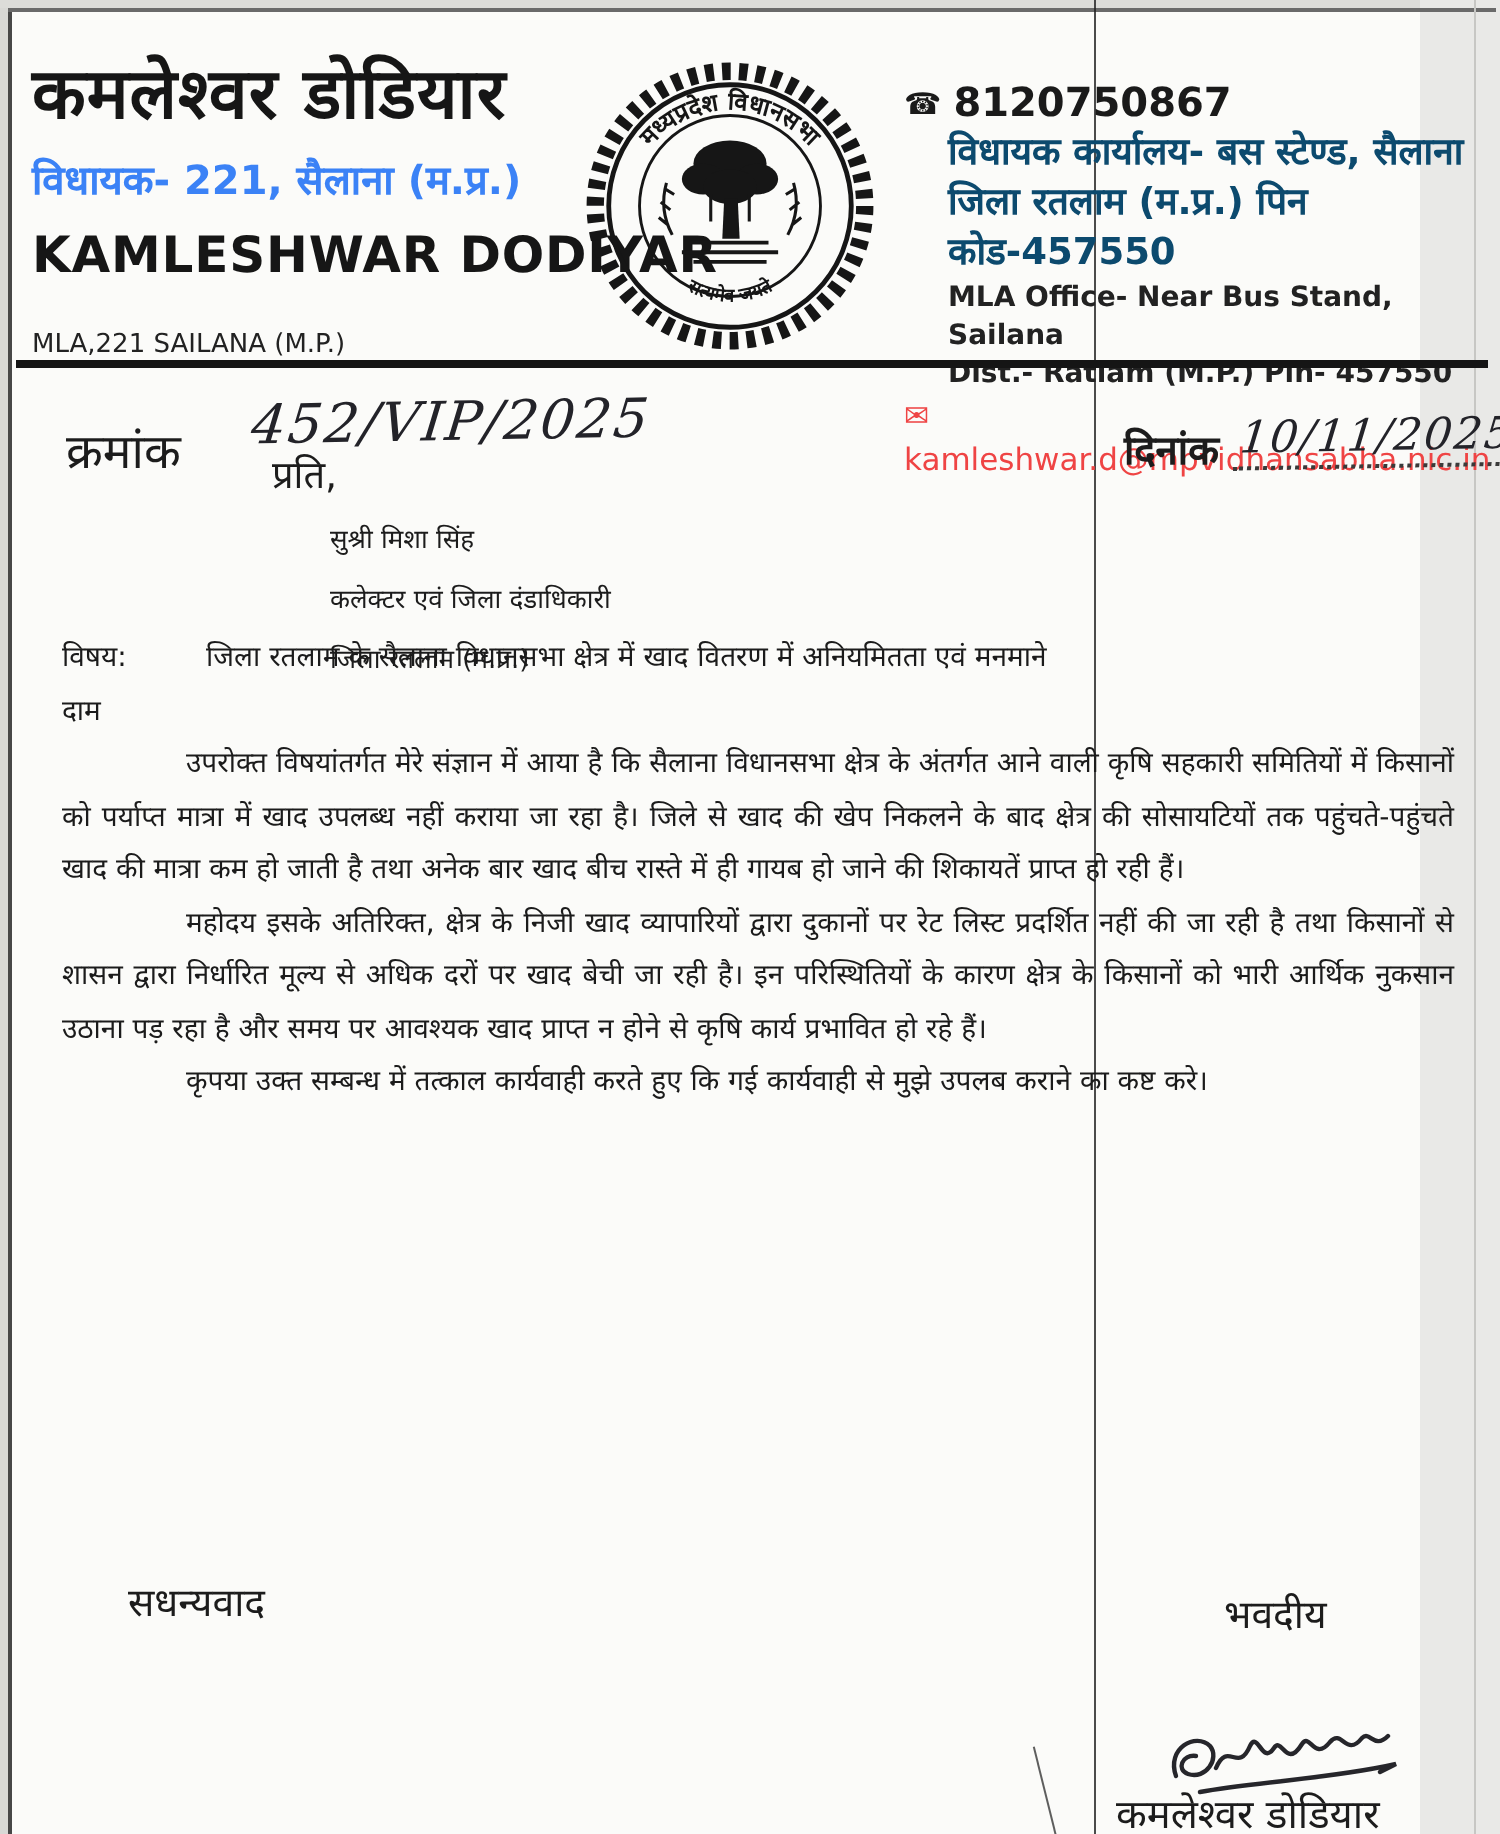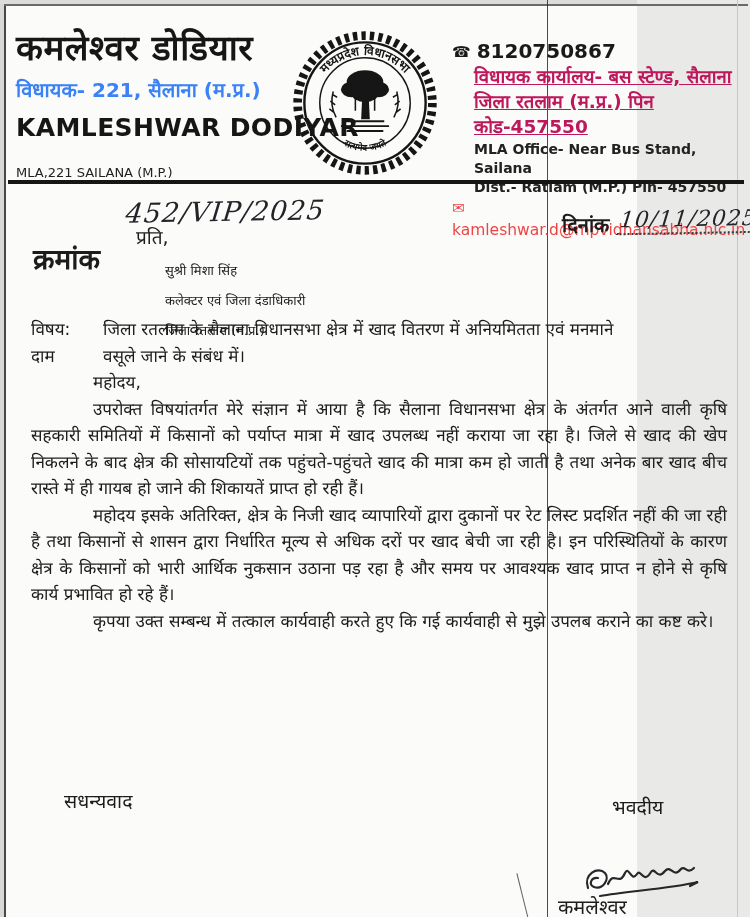--- a/index.html
+++ b/index.html
@@ -1,56 +1,56 @@
 <!DOCTYPE html>
 <html><head>
 <meta charset="utf-8">
 <style>
   html,body{margin:0;padding:0;width:750px;height:917px;overflow:hidden;
     font-family:"DejaVu Sans",sans-serif;background:#e9e9e7;}
-  .page{position:absolute;inset:0;width:637px;height:917px;background:#fbfbf9;color:#1c1c1c;}
+  .page{position:absolute;inset:0;width:710px;height:917px;background:#fbfbf9;color:#1c1c1c;}
   
   .edge-l-gray{position:absolute;left:0;top:0;width:4px;height:100%;background:#d8d8d5;}
   .edge-t-gray{position:absolute;left:0;top:0;width:100%;height:4px;background:#dcdcd9;}
   .edge-l-dark{position:absolute;left:4px;top:4px;width:2px;height:913px;background:#474747;}
   .edge-t-dark{position:absolute;left:4px;top:4px;width:744px;height:2px;background:#6a6a6a;}
   .edge-r-faint{position:absolute;left:737px;top:0;width:1px;height:100%;background:#c7c7c4;}
   .fold-line{position:absolute;left:547px;top:0;width:1px;height:917px;background:#1f1f1f;opacity:.8;}
   .fold-diag{position:absolute;left:528px;top:872px;width:1px;height:48px;background:#2a2a2a;
     transform:rotate(-14deg);transform-origin:bottom;opacity:.75;}
 
   
   .hdr-left{position:absolute;left:16px;top:28px;}
   .name-hi{font-size:35px;font-weight:700;line-height:1.15;letter-spacing:.5px;margin:0;color:#161616;}
   .desig-hi{font-size:20px;font-weight:700;margin-top:8px;color:#3b82f6;}
   .name-en{font-size:25px;font-weight:700;margin-top:10px;letter-spacing:.4px;color:#161616;}
   .desig-en{font-size:13px;font-weight:400;margin-top:23px;color:#222;}
   .seal{position:absolute;left:288px;top:26px;width:154px;height:154px;}
   .hdr-right{position:absolute;left:452px;top:38px;width:292px;line-height:1.35;}
   .phone-row{font-size:20px;font-weight:700;color:#1a1a1a;}
   .icon{display:inline-block;font-weight:400;margin-right:6px;font-size:15px;vertical-align:1px;}
-  .office-hi{font-size:18.5px;font-weight:700;margin-left:22px;color:#be185d;text-decoration:underline;}
+  .office-hi{font-size:18.5px;font-weight:700;margin-left:22px;color:#0c4a6e;}
   .office-en{font-size:14px;font-weight:700;margin-left:22px;color:#222;}
   .email-row{font-size:15.5px;margin-top:1px;color:#ef4444;}
   .rule{position:absolute;left:8px;top:180px;width:736px;height:4px;background:#151515;}
 
   
-  .kramank{position:absolute;left:33px;top:208px;font-size:28px;font-weight:700;margin-top:31px;}
+  .kramank{position:absolute;left:33px;top:208px;font-size:24px;font-weight:400;}
   .prati{position:absolute;left:100px;top:224px;font-size:19px;margin-left:36px;}
   .hand{font-style:italic;transform:skewX(-7deg) rotate(-1deg);color:#232329;
     font-family:"DejaVu Serif",serif;}
   .kramank-val{position:absolute;left:126px;top:196px;font-size:27px;letter-spacing:1px;}
   .dinank{position:absolute;left:562px;top:211px;font-size:20px;font-weight:700;}
   .dinank-val{position:absolute;left:618px;top:206px;font-size:22px;letter-spacing:1px;
     border-bottom:2px dotted #3a3a3a;padding:0 2px 1px 2px;}
 
   .addressee{position:absolute;left:165px;top:256px;font-size:13px;line-height:30px;}
 
   
-  .flow{position:absolute;left:31px;top:316px;width:696px;font-size:17px;
+  .flow{position:absolute;left:31px;top:316px;width:696px;font-size:14px;
     line-height:26.5px;text-align:justify;color:#1b1b1b;}
   .subj-row{display:flex;}
   .subj-label{flex:0 0 72px;font-weight:400;}
   .subj-text{flex:1;}
   .flow p{margin:0;text-indent:62px;}
   .salutation{text-indent:0;}
   .thanks{position:absolute;left:64px;top:787px;font-size:19.5px;}
 
   
   .regards{position:absolute;left:612px;top:793px;font-size:19.5px;}
@@ -132,23 +132,21 @@
     <div>जिला रतलाम (म.प्र.)</div>
   </div>
 
   <div class="flow">
     <div class="subj-row">
       <span class="subj-label">विषय:</span>
       <span class="subj-text">जिला रतलाम के सैलाना विधानसभा क्षेत्र में खाद वितरण में अनियमितता एवं मनमाने</span>
     </div>
     <div class="subj-row">
       <span class="subj-label">दाम</span>
-      <span class="subj-text">वसूले जाने के संबंध में।</span>
     </div>
-    <p class="salutation">महोदय,</p>
     <p>उपरोक्त विषयांतर्गत मेरे संज्ञान में आया है कि सैलाना विधानसभा क्षेत्र के अंतर्गत आने वाली कृषि सहकारी समितियों में किसानों को पर्याप्त मात्रा में खाद उपलब्ध नहीं कराया जा रहा है। जिले से खाद की खेप निकलने के बाद क्षेत्र की सोसायटियों तक पहुंचते-पहुंचते खाद की मात्रा कम हो जाती है तथा अनेक बार खाद बीच रास्ते में ही गायब हो जाने की शिकायतें प्राप्त हो रही हैं।</p>
     <p>महोदय इसके अतिरिक्त, क्षेत्र के निजी खाद व्यापारियों द्वारा दुकानों पर रेट लिस्ट प्रदर्शित नहीं की जा रही है तथा किसानों से शासन द्वारा निर्धारित मूल्य से अधिक दरों पर खाद बेची जा रही है। इन परिस्थितियों के कारण क्षेत्र के किसानों को भारी आर्थिक नुकसान उठाना पड़ रहा है और समय पर आवश्यक खाद प्राप्त न होने से कृषि कार्य प्रभावित हो रहे हैं।</p>
     <p>कृपया उक्त सम्बन्ध में तत्काल कार्यवाही करते हुए कि गई कार्यवाही से मुझे उपलब कराने का कष्ट करे।</p>
   </div>
 
   <div class="thanks">सधन्यवाद</div>
 
   <div class="regards">भवदीय</div>
   <svg class="sig" viewBox="0 0 140 44" fill="none" stroke="#26262b" stroke-width="2.2" stroke-linecap="round">
     <path d="M10 28 C5 14, 20 6, 27 13 C32 19, 25 30, 16 27 C10 25, 13 17, 20 18"></path>

